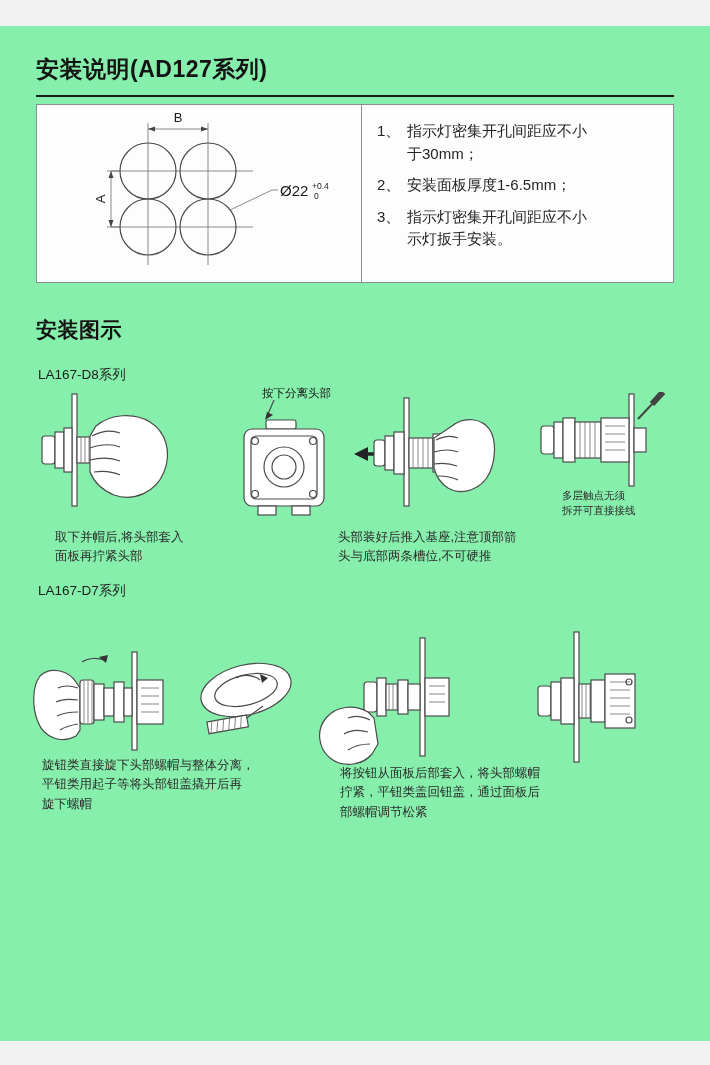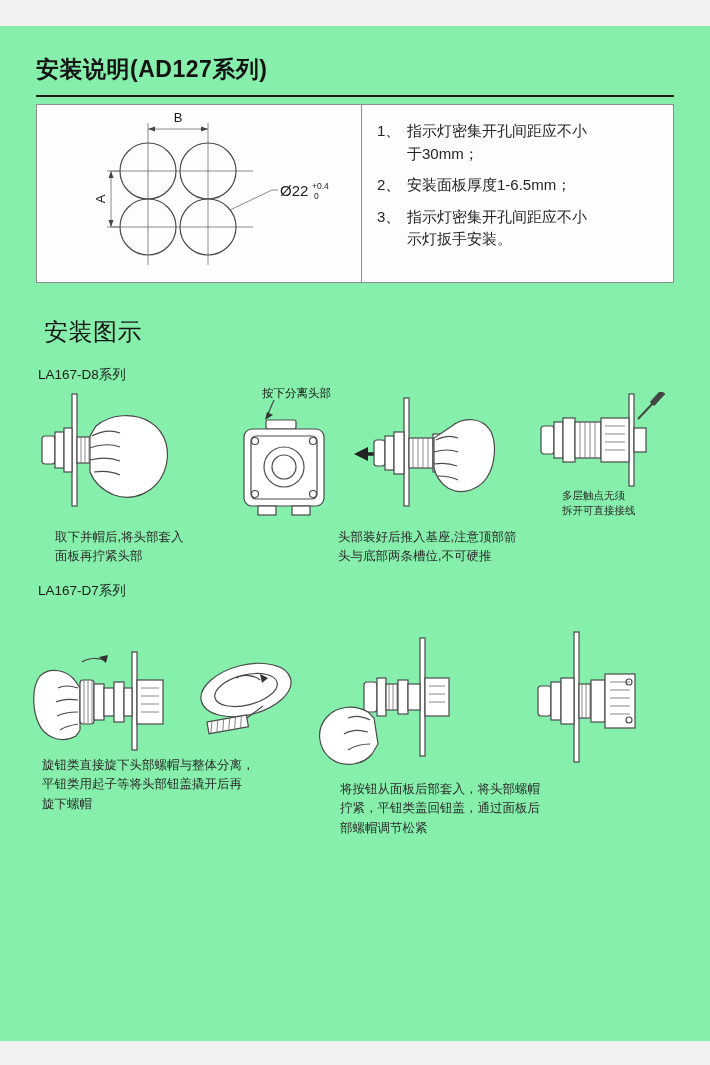--- a/index.html
+++ b/index.html
@@ -14,21 +14,21 @@
   .title-rule { position:absolute; left:36px; top:95px; width:638px; height:2px; background:#1c1c1c; }
 
   .spec-box { position:absolute; left:36px; top:104px; width:638px; height:179px; border:1px solid #8d8d8d; background:#fdfdfd; }
   .spec-divider { position:absolute; left:324px; top:0; width:1px; height:177px; background:#8d8d8d; }
   .spec-drawing { position:absolute; left:0; top:0; }
   .spec-notes { position:absolute; left:340px; top:15px; width:288px; }
   .note-item { display:flex; margin-bottom:9px; font-size:15px; color:#242424; line-height:1.5; }
   .note-num { flex:0 0 30px; }
   .note-text { white-space:pre-line; }
 
-  .section-title { position:absolute; left:44px; top:316px; font-size:24px; font-weight:normal; color:#141414; letter-spacing:.5px; }
+  .section-title { position:absolute; left:36px; top:316px; font-size:21px; font-weight:bold; color:#141414; letter-spacing:.5px; }
   .series-label { position:absolute; font-size:13.5px; color:#1c1c1c; }
   .series-d8 { left:38px; top:366px; }
   .series-d7 { left:38px; top:582px; }
 
   .fig { position:absolute; }
   .fig-d8-1 { left:36px;  top:390px; }
   .fig-d8-2 { left:224px; top:400px; }
   .fig-d8-3 { left:348px; top:396px; }
   .fig-d8-4 { left:533px; top:392px; }
   .fig-d7-1 { left:32px;  top:646px; }
@@ -36,21 +36,21 @@
   .fig-d7-3 { left:308px; top:634px; }
   .fig-d7-4 { left:518px; top:630px; }
 
   .annotation { position:absolute; left:262px; top:386px; font-size:11.5px; font-weight:normal; color:#111; }
   .small-note { position:absolute; left:562px; top:488px; font-size:10.5px; color:#2b2b2b; line-height:1.4; white-space:pre-line; }
 
   .caption { position:absolute; font-size:12.5px; color:#2b2b2b; line-height:1.55; white-space:pre-line; }
   .cap-d8-left  { left:55px;  top:528px; }
   .cap-d8-right { left:338px; top:528px; }
   .cap-d7-left  { left:42px;  top:756px; }
-  .cap-d7-right { left:340px; top:764px;margin-top:16px; }
+  .cap-d7-right { left:340px; top:764px; }
 
   svg { display:block; }
   .ln  { stroke:#4a4a4a; fill:none; stroke-width:1.2; }
   .fl  { stroke:#4a4a4a; fill:#ffffff; stroke-width:1.2; }
   .thin{ stroke:#6d6d6d; fill:none; stroke-width:.8; }
   svg text { fill:#1a1a1a; font-family:"Liberation Sans",sans-serif; }
 </style>
 </head>
 <body>
 

